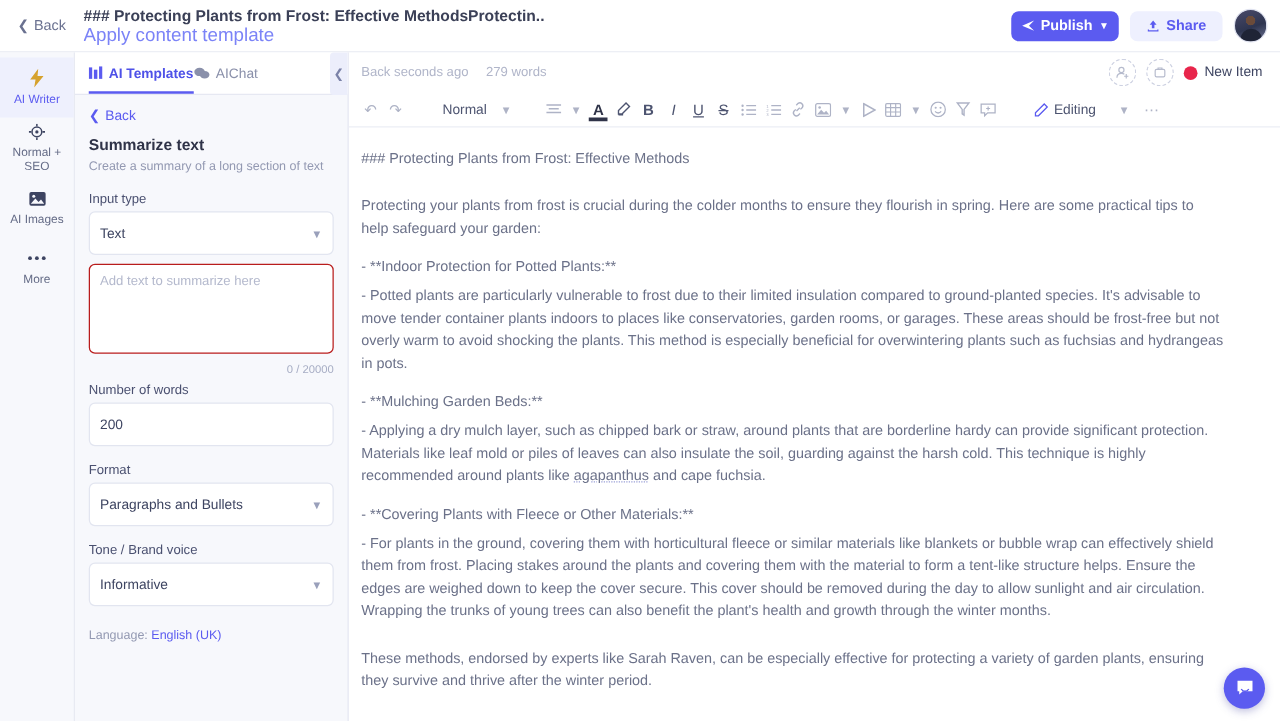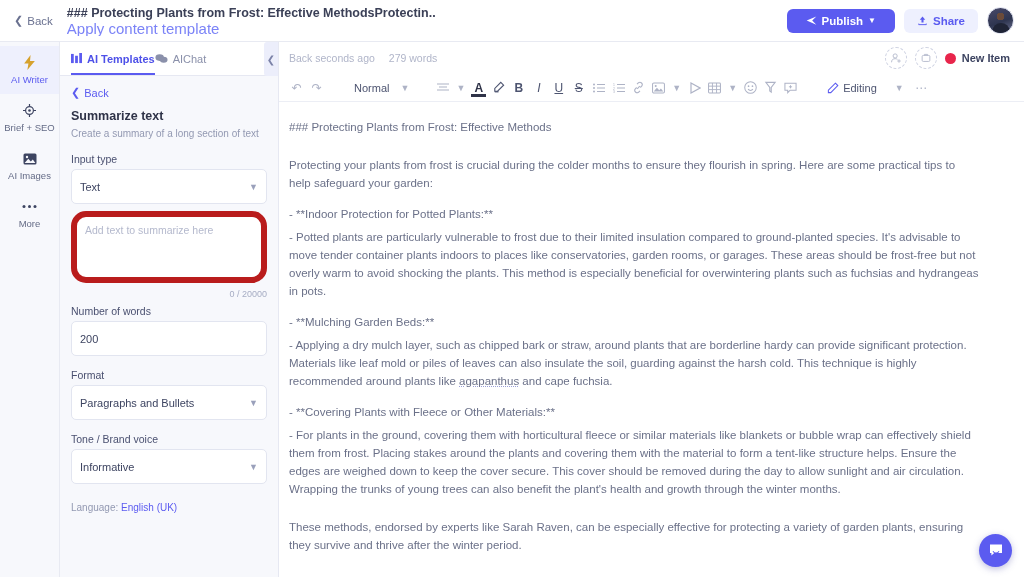--- a/index.html
+++ b/index.html
@@ -34,21 +34,21 @@
   }
   .apply-tpl {
     font-size: 15px; color: #7b83f7; line-height: 14px;
     cursor: pointer; margin-top: 1px;
   }
   .top-actions { display: flex; align-items: center; gap: 9px; }
   .btn-publish {
     display: flex; align-items: center; gap: 5px;
     background: #5b5bf0; color: #fff;
     font-size: 11.5px; font-weight: bold;
-    border-radius: 6px; padding: 6px 19px; cursor: pointer;
+    border-radius: 6px; padding: 6px 8px; cursor: pointer;
     border: none;
   }
   .btn-share {
     display: flex; align-items: center; gap: 5px;
     background: #eef0fe; color: #5b5bf0;
     font-size: 11.5px; font-weight: bold;
     border-radius: 6px; padding: 6px 13px; cursor: pointer;
     border: none;
     justify-content: space-between;
   }
@@ -127,21 +127,21 @@
   .field-label { font-size: 10.5px; color: #4a5070; margin-bottom: 4px; }
   .control {
     width: 100%; height: 35px;
     background: #fff; border: 1px solid #e2e5f0; border-radius: 5px;
     display: flex; align-items: center; padding: 0 8px;
     font-size: 11px; color: #3d4461; cursor: pointer;
   }
   .control .caret { margin-left: auto; color: #9aa0bb; font-size: 9px; }
   .textarea {
     width: 100%; height: 72px; margin-top: 7px;
-    background: #fff; border: 6px solid #b91c1c; border-radius: 15px;
+    background: #fff; border: 1px solid #b91c1c; border-radius: 5px;
     padding: 7px 8px; font-size: 10.5px; color: #b4b9cd;
     position: relative; cursor: text;
     font-family: "Liberation Sans", sans-serif;
     resize: none;
   }
   .textarea::placeholder { color: #b4b9cd; }
   .char-count { text-align: right; font-size: 9px; color: #a7adc4; margin-top: 2px; }
   .regen-wrap { display: flex; justify-content: center; margin-top: 17px; }
   .btn-regen {
     background: #5b5bf0; color: #fff; border: none;
@@ -164,21 +164,21 @@
   .status-txt { font-size: 10.5px; color: #b0b5c9; }
   .status-right { margin-left: auto; display: flex; align-items: center; gap: 8px; }
   .dashed-ico {
     width: 22px; height: 22px; border-radius: 50%;
     border: 1px dashed #ced2e2;
     display: flex; align-items: center; justify-content: center;
     color: #b6bbcd; cursor: pointer;
   }
   .new-item { display: flex; align-items: center; gap: 6px; cursor: pointer; }
   .red-dot { width: 11px; height: 11px; border-radius: 50%; background: #e8254b; }
-  .new-item-label { font-size: 11px; color: #3d4461; font-weight: bold; }
+  .new-item-label { font-size: 11px; color: #3d4461; font-weight: normal; }
 
   .toolbar {
     height: 28px; min-height: 28px;
     display: flex; align-items: center;
     padding: 0 8px; gap: 1px;
     border-bottom: 1px solid #eceef5;
   }
   .tb {
     min-width: 19px; height: 22px; padding: 0 3px;
     display: flex; align-items: center; justify-content: center;
@@ -265,21 +265,21 @@
       </div>
 
       <div class="rail-item">
         <span class="rail-ico">
           <svg width="13" height="13" viewBox="0 0 14 14">
             <circle cx="7" cy="7" r="4.2" fill="none" stroke="#3d4461" stroke-width="1.3"></circle>
             <circle cx="7" cy="7" r="1.4" fill="#3d4461"></circle>
             <path d="M7 0 V2.2 M7 11.8 V14 M0 7 H2.2 M11.8 7 H14" stroke="#3d4461" stroke-width="1.3"></path>
           </svg>
         </span>
-        <span>Brief + SEO</span>
+        <span>Normal + SEO</span>
       </div>
 
       <div class="rail-item">
         <span class="rail-ico">
           <svg width="14" height="12" viewBox="0 0 14 12">
             <rect x="0.5" y="0.5" width="13" height="11" rx="1.5" fill="#3d4461"></rect>
             <circle cx="4" cy="4" r="1.2" fill="#f7f8fc"></circle>
             <path d="M1.6 10 L5.3 5.8 L7.8 8.6 L9.8 6.6 L12.4 10 Z" fill="#f7f8fc"></path>
           </svg>
         </span>

